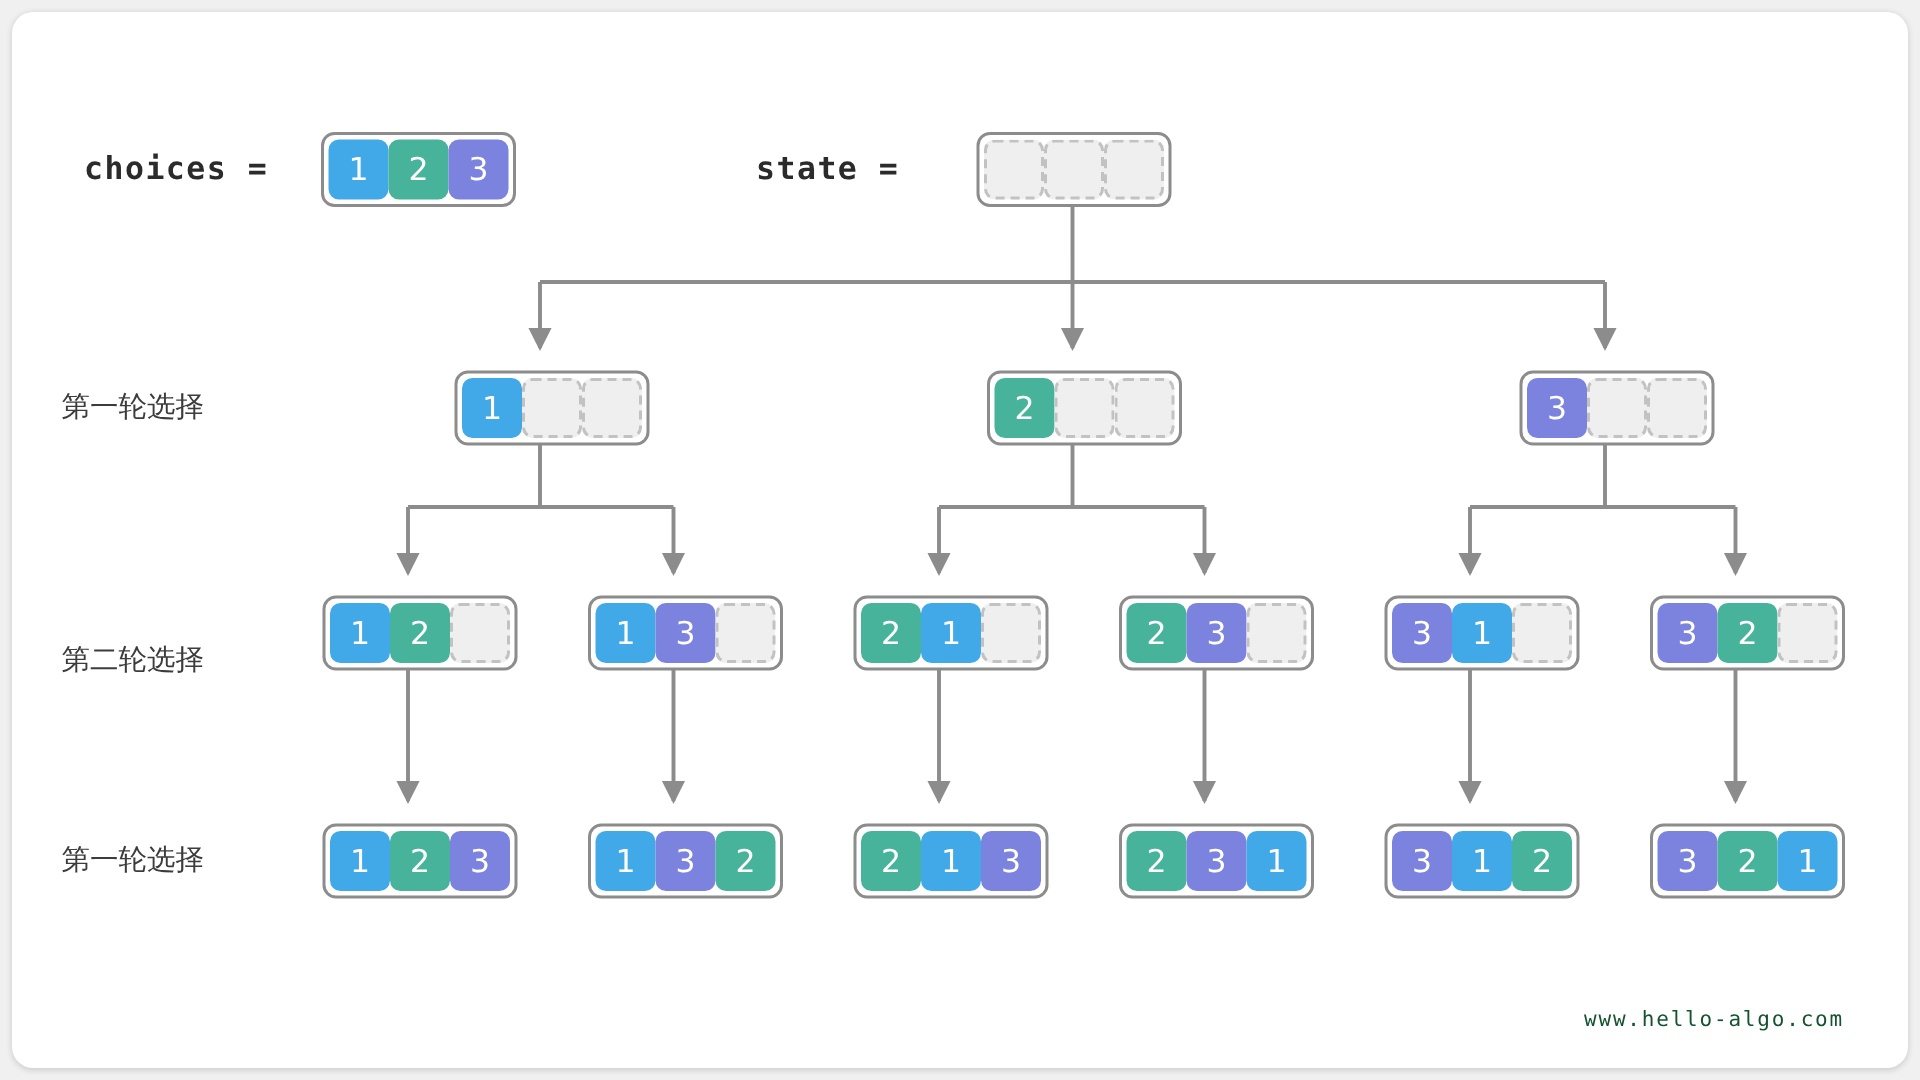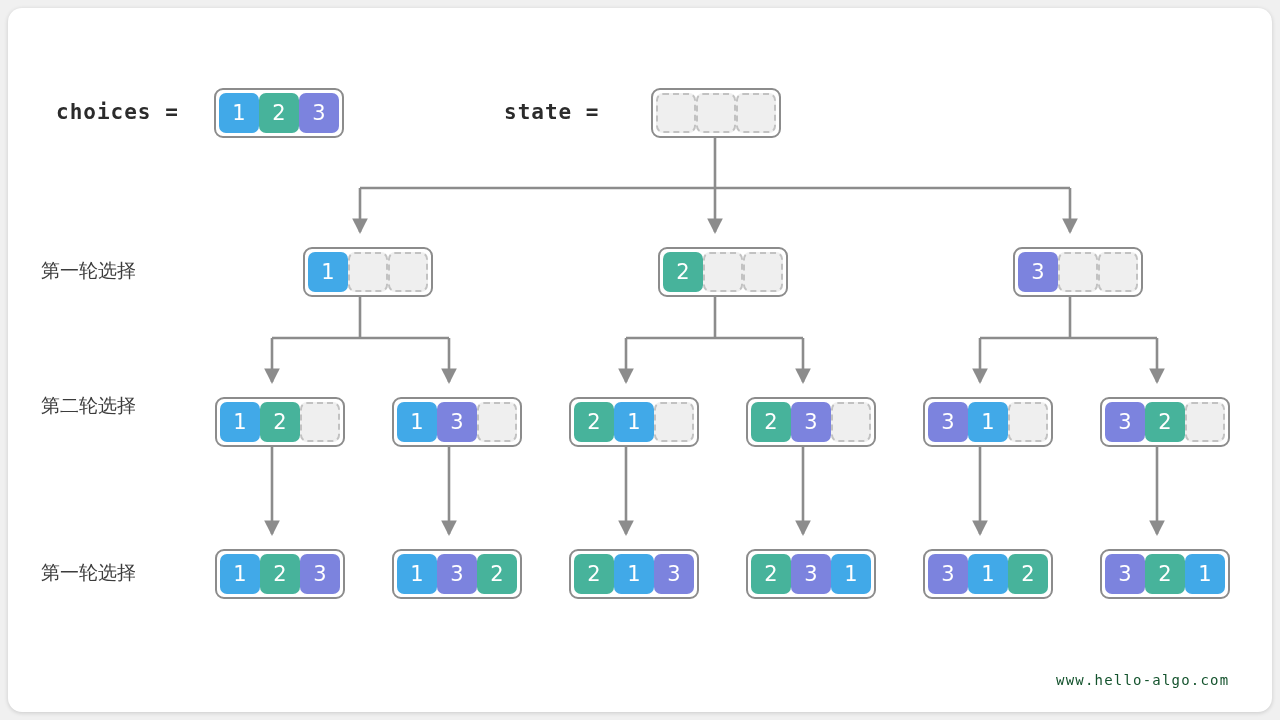--- a/index.html
+++ b/index.html
@@ -144,21 +144,21 @@
 
   <div class="mono-label" style="left:496px; top:92px;">state =</div>
 
   <div class="arr" style="left:643px; top:80px;">
     <div class="cell empty"></div>
     <div class="cell empty"></div>
     <div class="cell empty"></div>
   </div>
 
   <div class="cn-label" style="left:33px; top:250px;">第一轮选择</div>
-  <div class="cn-label" style="left:33px; top:385px;">第二轮选择</div>
+  <div class="cn-label" style="left:33px; top:419px;">第二轮选择</div>
   <div class="cn-label" style="left:33px; top:552px;">第一轮选择</div>
 
   <div class="arr" style="left:295px; top:239px;">
     <div class="cell v1">1</div>
     <div class="cell empty"></div>
     <div class="cell empty"></div>
   </div>
   <div class="arr" style="left:650px; top:239px;">
     <div class="cell v2">2</div>
     <div class="cell empty"></div>

